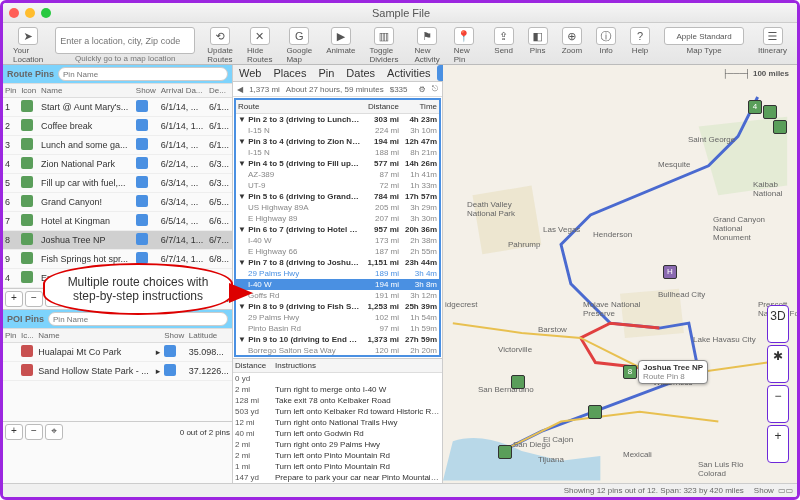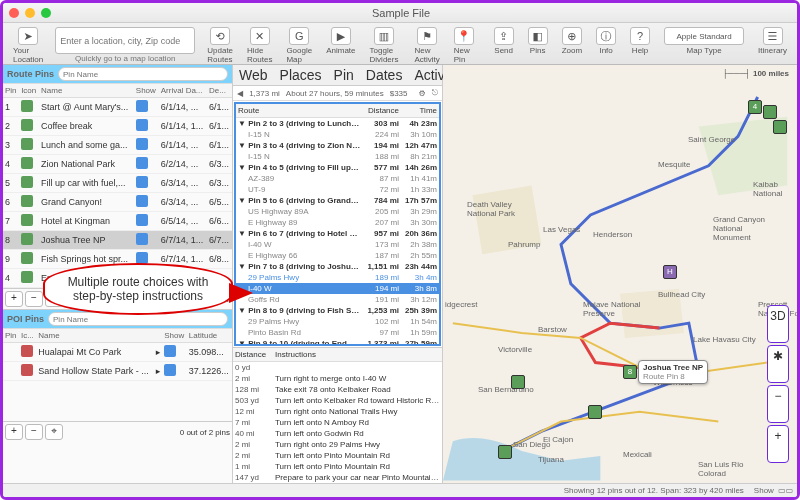--- a/index.html
+++ b/index.html
@@ -26,21 +26,21 @@
 table.pins td { padding: 2px; border-bottom: 1px solid #eee; white-space: nowrap; overflow: hidden; }
 table.pins tr.sel td { background: #d0d0d0; }
 .ck { width: 12px; height: 12px; background: #4a90e2; border-radius: 2px; display: inline-block; }
 .pinico { width: 12px; height: 12px; background: #5a9e5a; border-radius: 2px; display: inline-block; }
 .pinico.b { background: #c85050; }
 .left-toolbar { display: flex; gap: 2px; padding: 2px; border-top: 1px solid #ccc; align-items: center; }
 .sqbtn { width: 18px; height: 16px; border: 1px solid #bbb; border-radius: 3px; background: #fff; font-size: 10px; text-align: center; cursor: pointer; }
 .annot { position: absolute; left: 40px; top: 260px; width: 190px; background: #fff; border: 2px solid #d00; border-radius: 50%/40%; padding: 10px 14px; font-size: 12px; text-align: center; z-index: 50; }
 .annot::after { content: ""; position: absolute; right: -22px; top: 18px; width: 0; height: 0; border-left: 24px solid #d00; border-top: 10px solid transparent; border-bottom: 10px solid transparent; }
 .center { width: 210px; border-right: 1px solid #ccc; display: flex; flex-direction: column; background: #fff; }
-.tabs { display: flex; background: #f0f0f0; border-bottom: 1px solid #ccc; font-size: 14px; }
+.tabs { display: flex; background: #f0f0f0; border-bottom: 1px solid #ccc; font-size: 11px; }
 .tabs span { padding: 2px 6px; cursor: pointer; }
 .tabs span.active { background: #4a90e2; color: #fff; border-radius: 3px; }
 .summary { display: flex; gap: 6px; padding: 2px 4px; font-size: 8px; color: #666; border-bottom: 1px solid #ddd; align-items: center; }
 .routes { flex: 1; overflow: hidden; border: 2px solid #4a90e2; margin: 1px; }
 .route-head { display: flex; background: #f5f5f5; font-size: 8px; padding: 2px; border-bottom: 1px solid #ddd; }
 .route-head span:nth-child(1){ flex:1; } .route-head span:nth-child(2){ width:38px; text-align:right; } .route-head span:nth-child(3){ width:38px; text-align:right; }
 .rrow { display: flex; font-size: 8px; padding: 1px 2px; align-items: center; }
 .rrow.seg { font-weight: 600; color: #333; }
 .rrow.sub { color: #888; padding-left: 12px; }
 .rrow.sel { background: #4a90e2; color: #fff; }
@@ -463,24 +463,20 @@
         </div>
         <div class="irow">
           <span>503 yd</span>
           <span>Turn left onto Kelbaker Rd toward Historic Rou...</span>
         </div>
         <div class="irow">
           <span>12 mi</span>
           <span>Turn right onto National Trails Hwy</span>
         </div>
         <div class="irow">
-          <span>7 mi</span>
-          <span>Turn left onto N Amboy Rd</span>
-        </div>
-        <div class="irow">
           <span>40 mi</span>
           <span>Turn left onto Godwin Rd</span>
         </div>
         <div class="irow">
           <span>2 mi</span>
           <span>Turn right onto 29 Palms Hwy</span>
         </div>
         <div class="irow">
           <span>2 mi</span>
           <span>Turn left onto Pinto Mountain Rd</span>

